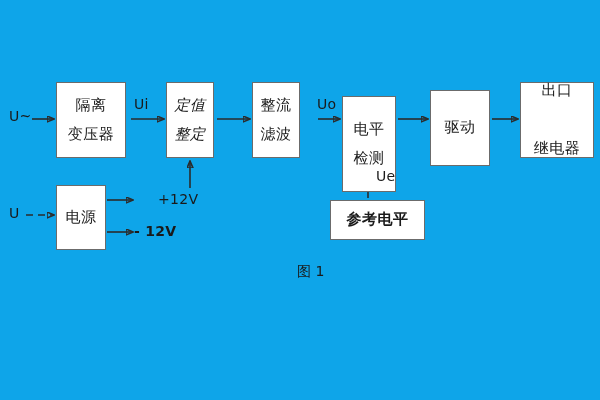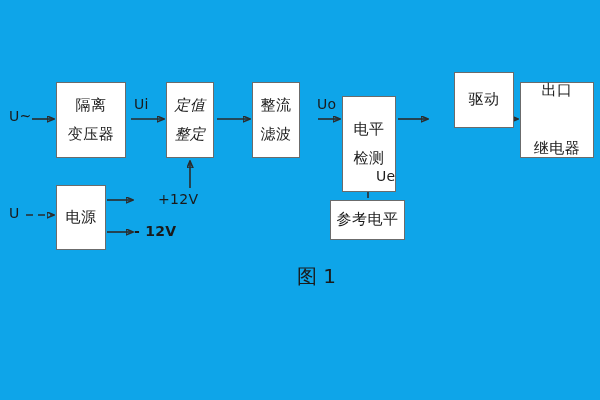--- a/index.html
+++ b/index.html
@@ -43,21 +43,21 @@
   .lbl {
     position: absolute;
     color: #1a1a1a;
     font-size: 14px;
     white-space: nowrap;
     letter-spacing: 0.3px;
   }
   .cap {
     position: absolute;
     color: #1a1a1a;
-    font-size: 20px;
+    font-size: 14px;
     white-space: nowrap;
   }
   svg.wires {
     position: absolute;
     left: 0;
     top: 0;
     width: 600px;
     height: 400px;
     pointer-events: none;
   }
@@ -114,35 +114,35 @@
   <div class="block" style="left:252px; top:82px; width:48px; height:76px;">
     <span class="ln">整流</span>
     <span class="ln">滤波</span>
   </div>
 
   <div class="block" style="left:342px; top:96px; width:54px; height:96px;">
     <span class="ln">电平</span>
     <span class="ln">检测</span>
   </div>
 
-  <div class="block single" style="left:430px; top:72px; width:60px; height:56px;margin-left:24px;">
+  <div class="block single" style="left:430px; top:90px; width:60px; height:76px;">
     <span class="ln">驱动</span>
   </div>
 
   <div class="block" style="left:520px; top:82px; width:74px; height:76px;justify-content:space-between;">
     <span class="ln">出口</span>
     <span class="ln">继电器</span>
   </div>
 
   <div class="block single" style="left:56px; top:185px; width:50px; height:65px;">
     <span class="ln">电源</span>
   </div>
 
 
-  <div class="block single" style="left:330px; top:200px; width:75px; height:40px;">
+  <div class="block single" style="left:330px; top:200px; width:95px; height:40px;font-weight:bold;">
     <span class="ln">参考电平</span>
   </div>
 
   <div class="lbl" style="left:9px; top:108px;">U~</div>
 
   <div class="lbl" style="left:9px; top:205px;">U</div>
 
   <div class="lbl" style="left:134px; top:96px;">Ui</div>
 
   <div class="lbl" style="left:317px; top:96px;">Uo</div>

